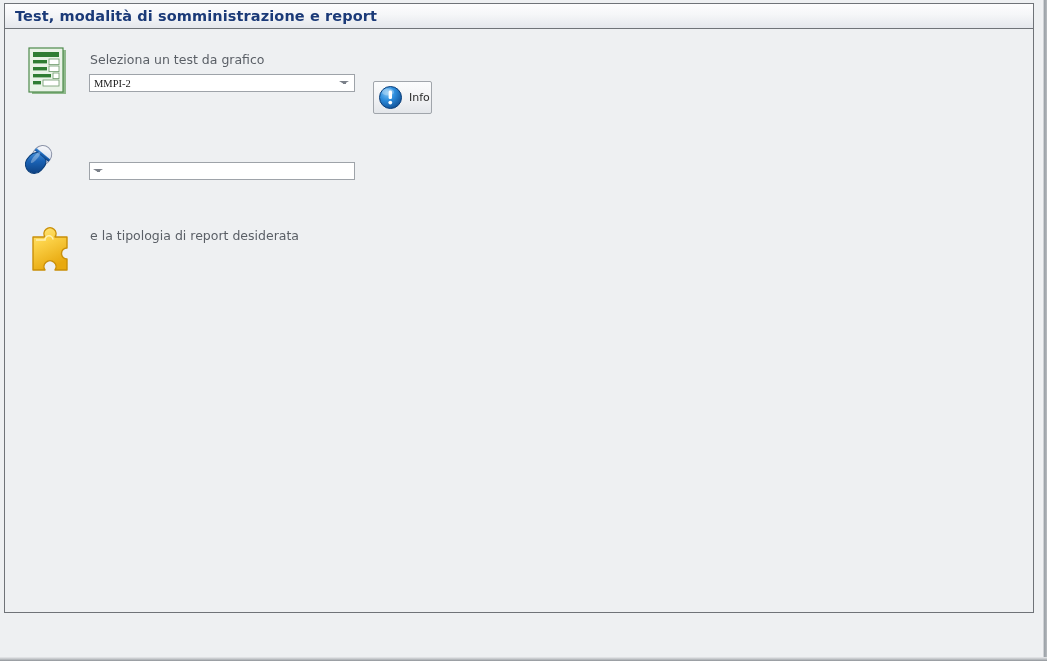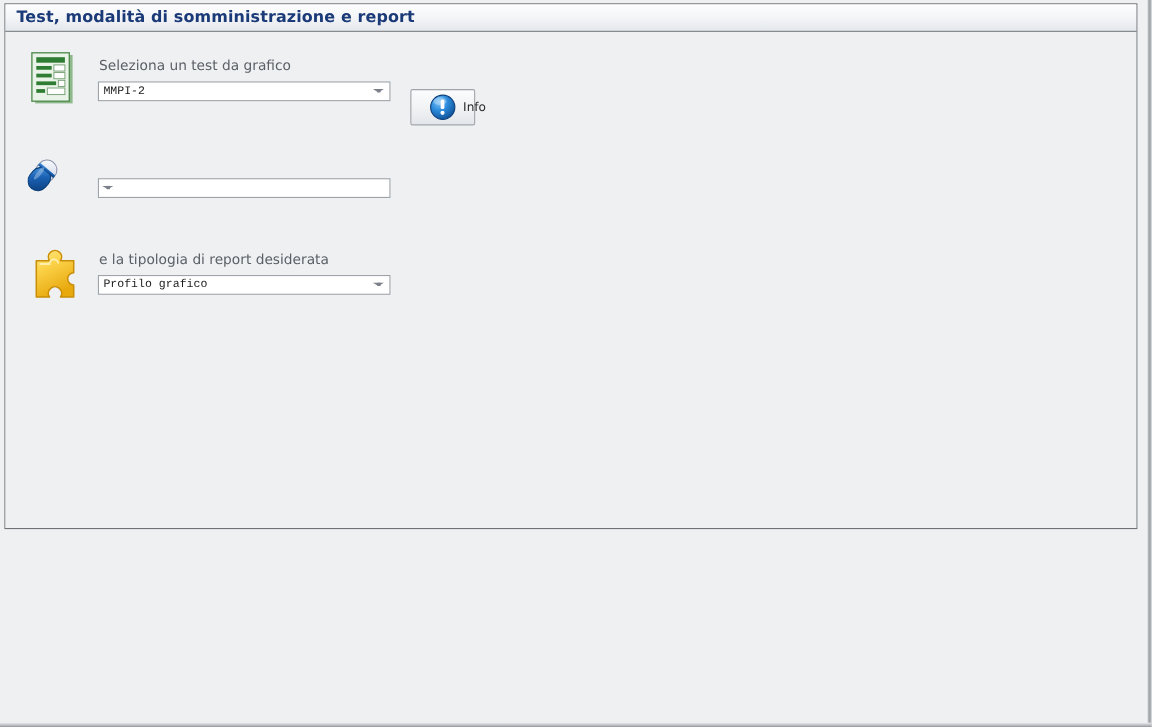--- a/index.html
+++ b/index.html
@@ -40,21 +40,21 @@
     width: 1047px;
     height: 4px;
     background: linear-gradient(to bottom,#e9ebed 0%, #b9bcc0 60%, #8e9398 100%);
   }
 
   
   #group-panel {
     position: absolute;
     left: 4px; top: 3px;
     width: 1030px;
-    height: 478px;
+    height: 610px;
     border: 1px solid #6f7378;
     box-sizing: border-box;
     background: #eef0f2;
   }
   #panel-titlebar {
     position: absolute;
     left: 0; top: 0;
     right: 0;
     height: 25px;
     box-sizing: border-box;
@@ -110,21 +110,21 @@
     box-sizing: border-box;
     background: #ffffff;
     border: 1px solid #9ea3a9;
     display: flex;
     align-items: center;
     cursor: default;
   }
   .combo-value {
     flex: 1 1 auto;
     padding-left: 4px;
-    font-family: Liberation Mono, monospace;
+    font-family: Liberation Serif, serif;
     font-size: 10.5px;
     color: #1a1a1a;
     white-space: nowrap;
     overflow: hidden;
   }
   .combo-arrow {
     flex: 0 0 auto;
     width: 18px;
     height: 16px;
     position: relative;
@@ -153,21 +153,21 @@
     left: 368px;
     top: 34px;
     width: 59px;
     height: 33px;
     box-sizing: border-box;
     border: 1px solid #a0a5ab;
     border-radius: 2px;
     background: linear-gradient(to bottom, #fbfcfd 0%, #f2f3f5 50%, #e3e6ea 100%);
     display: flex;
     align-items: center;
-    padding-left: 16px;
+    padding-left: 4px;
     cursor: pointer;
   }
   #info-button-label {
     margin-left: 6px;
     font-family: "DejaVu Sans", sans-serif;
     font-size: 11px;
     color: #2a2a2a;
   }
 
   
@@ -316,24 +316,20 @@
                 <stop offset="100%" stop-color="#e8a90f"></stop>
               </linearGradient>
             </defs>
             <path d="M8 14 L20 14 A6 6 0 1 1 30 14 L42 14 L42 25 A5.5 5.5 0 1 0 42 36 L42 47 L30 47 A6 6 0 1 0 20 47 L8 47 Z" fill="url(#puzGrad)" stroke="#c98f08" stroke-width="1.4" stroke-linejoin="round"></path>
             <path d="M11 17 L20 17 A4 4 0 0 1 28 16.5" fill="none" stroke="#fff6c8" stroke-width="1.6" opacity="0.8"></path>
           </svg>
         </div>
 
         <div class="row-label">e la tipologia di report desiderata</div>
 
-        <div class="combo">
-          <span class="combo-value" title="Seleziona il report">Profilo grafico</span>
-          <span class="combo-arrow"></span>
-        </div>
       </div>
 
     </div>
   </div>
 
 
   <div id="window-right-edge"></div>
   <div id="window-bottom-edge"></div>
 </div>
 

